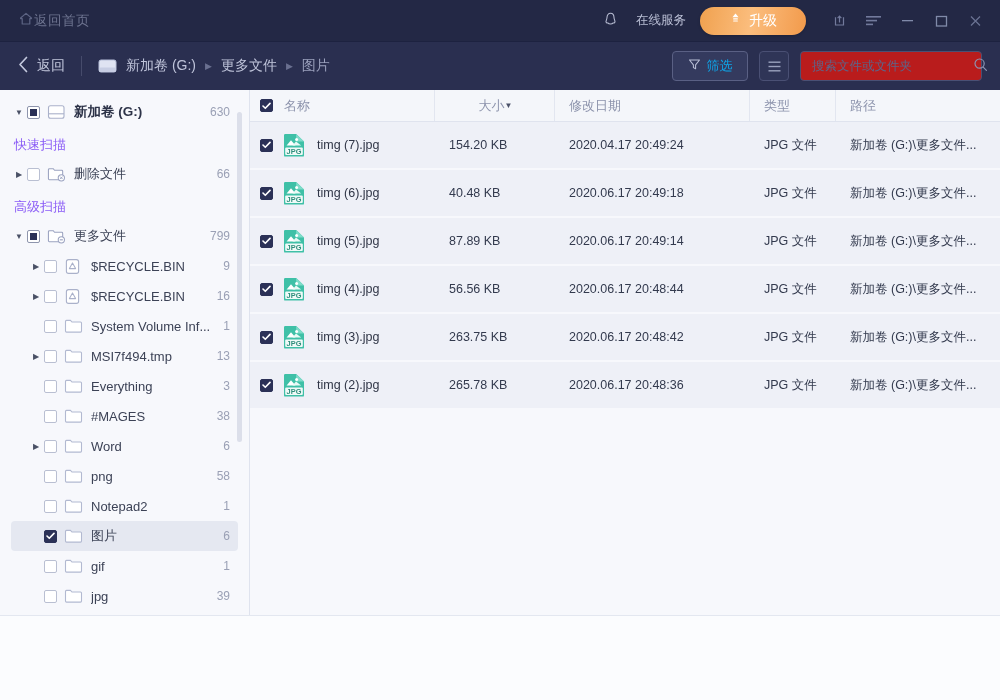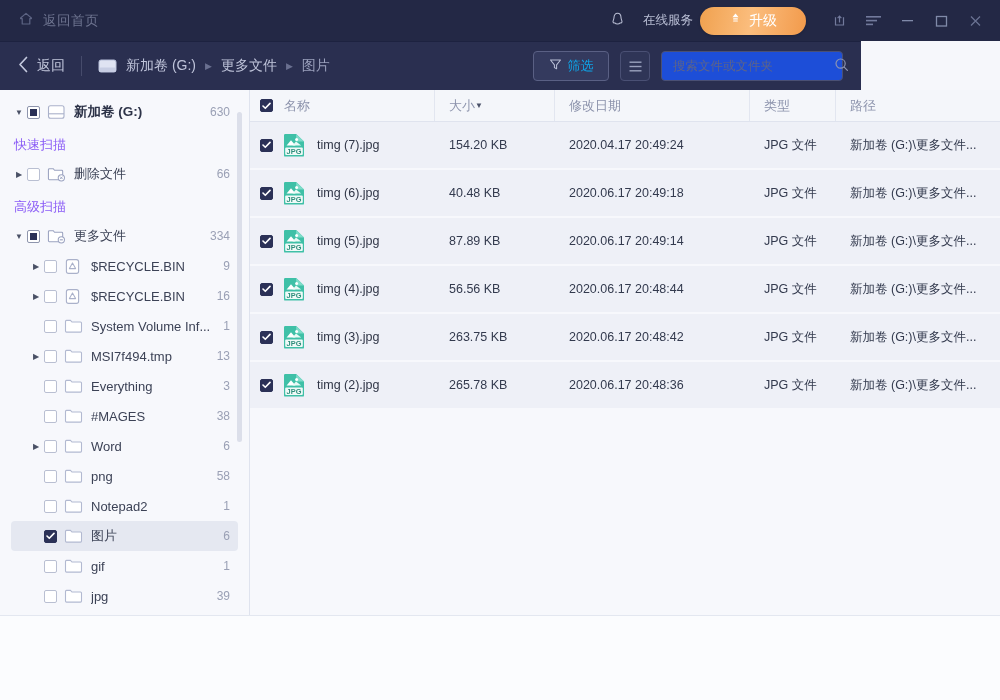--- a/index.html
+++ b/index.html
@@ -11,48 +11,48 @@
   }
   #app { position: relative; width: 1000px; height: 700px; }
 
   
   .titlebar {
     position: absolute; left: 0; top: 0; width: 1000px; height: 41px;
     background: #232845;
     display: flex; align-items: center;
   }
   .home-btn {
-    display: flex; align-items: center; gap: 9px;
+    display: flex; align-items: center; 
     margin-left: 18px; cursor: pointer;
   }
   .home-btn .lbl { color: #6d738f; font-size: 13.5px; letter-spacing: .5px; }
   .tb-right {
     margin-left: auto; display: flex; align-items: center; height: 100%;
   }
   .svc {
     display: flex; align-items: center; gap: 18px;
-    color: #b9bed4; font-size: 12.5px; cursor: pointer; margin-right: 7px;
+    color: #b9bed4; font-size: 12.5px; cursor: pointer; margin-right: 14px;
   }
   .upgrade {
     display: flex; align-items: center; justify-content: center; gap: 7px;
     width: 106px; height: 28px; border-radius: 14px;
     background: linear-gradient(100deg,#f0a14f 0%, #fbbd7d 48%, #f29a4b 100%);
     color: #fff; font-size: 14px; cursor: pointer;
     box-shadow: 0 1px 3px rgba(0,0,0,.18);
   }
   .winbtns { display: flex; align-items: center; margin-left: 16px; }
   .wbtn {
     width: 34px; height: 41px; display: flex; align-items: center; justify-content: center;
     cursor: pointer;
   }
   .wbtn:last-child { margin-right: 8px; }
 
   
   .navbar {
-    position: absolute; left: 0; top: 41px; width: 861px; height: 49px;
+    position: absolute; left: 0; top: 41px; width: 1000px; height: 49px;
     background: #2a2f50;
     display: flex; align-items: center;
     border-top: 1px solid #1d2240;
   }
   .back-btn { display: flex; align-items: center; gap: 8px; margin-left: 18px; cursor: pointer; }
   .back-btn .lbl { color: #c3c8dd; font-size: 14px; }
   .nav-sep { width: 1px; height: 20px; background: #464b6b; margin: 0 16px; }
   .crumbs { display: flex; align-items: center; gap: 0px; }
   .crumb {
     color: #bfc4da; font-size: 14px; cursor: pointer; white-space: nowrap;
@@ -68,21 +68,21 @@
     border: 1px solid #5a6084; background: #343a5e;
     color: #0ea5e9; font-size: 13px; cursor: pointer;
   }
   .icon-sq {
     width: 30px; height: 30px; border-radius: 4px;
     border: 1px solid #4a5074; background: #2f3557;
     display: flex; align-items: center; justify-content: center; cursor: pointer;
   }
   .searchbox {
     width: 182px; height: 30px; border-radius: 4px;
-    border: 1px solid #4a5074; background: #1d4ed8;
+    border: 1px solid #4a5074; background: #b91c1c;
     display: flex; align-items: center; padding: 0 9px 0 11px;
   }
   .searchbox input {
     flex: 1; border: 0; outline: 0; background: transparent;
     color: #c9cee2; font-size: 12.5px;
     font-family: "Liberation Sans", sans-serif;
   }
   .searchbox input::placeholder { color: #5e6488; }
 
   
@@ -136,21 +136,21 @@
     background: #f4f6fa; border-bottom: 1px solid #dfe3ee;
   }
   .th {
     display: flex; align-items: center;
     font-size: 13px; color: #8c93ac;
     border-right: 1px solid #e2e6f0;
     padding-left: 14px;
   }
   .th:last-child { border-right: 0; }
   .th-name  { width: 185px; padding-left: 10px; }
-  .th-size  { width: 120px; justify-content: flex-start; padding-right: 12px; }
+  .th-size  { width: 120px; justify-content: center; padding-right: 12px; }
   .th-date  { width: 195px; }
   .th-type  { width: 86px; }
   .th-path  { flex: 1; }
   .hcbox {
     width: 13px; height: 13px; border-radius: 2px;
     background: #2b3157; border: 1px solid #2b3157; margin-right: 11px;
     display: flex; align-items: center; justify-content: center; flex: 0 0 13px;
   }
   .sortcaret { font-size: 8px; color: #4b5269; }
 
@@ -340,21 +340,21 @@
           <span class="twist">▼</span>
           <span class="cbox partial"></span>
           <span class="nico">
             <svg width="20" height="17" viewBox="0 0 20 17">
               <path d="M1.5 3.4a1 1 0 0 1 1-1h4l1.4 1.6h7.6a1 1 0 0 1 1 1v8.1a1 1 0 0 1-1 1h-13a1 1 0 0 1-1-1z" fill="#fff" stroke="#9aa2c0" stroke-width="1.1" stroke-linejoin="round"></path>
               <circle cx="15.1" cy="12" r="3.3" fill="#fff" stroke="#9aa2c0" stroke-width="1.1"></circle>
               <path d="M13.5 12h3.2" stroke="#9aa2c0" stroke-width="1.2"></path>
             </svg>
           </span>
           <span class="tlabel">更多文件</span>
-          <span class="tcount">334</span>
+          <span class="tcount">799</span>
         </div>
         <div class="tnode" style="padding-left:17px">
           <span class="twist">▶</span>
           <span class="cbox"></span>
           <span class="nico">
             <svg width="17" height="17" viewBox="0 0 17 17">
               <rect x="2.4" y="1.6" width="12.2" height="13.8" rx="2.2" fill="#fff" stroke="#aab1ca" stroke-width="1.1"></rect>
               <path d="M8.5 4.9 11.6 10.6H5.4z" fill="none" stroke="#aab1ca" stroke-width="1.05" stroke-linejoin="round"></path>
             </svg>
           </span>

